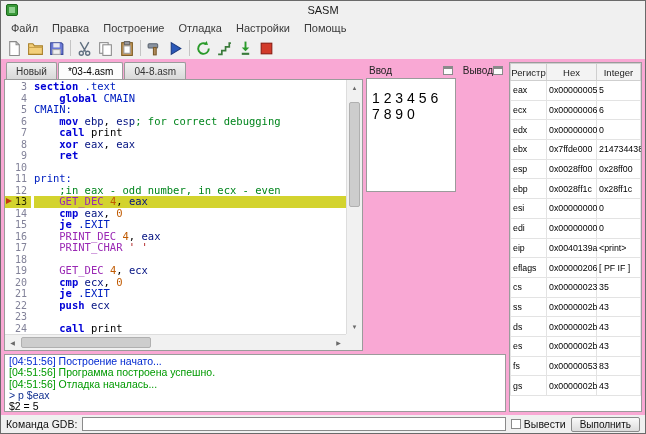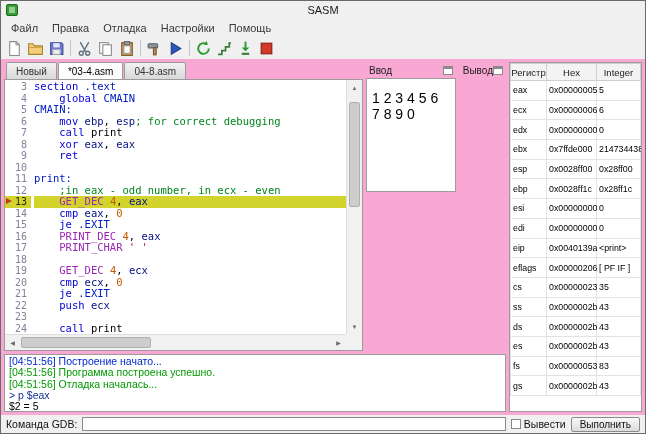--- a/index.html
+++ b/index.html
@@ -43,21 +43,21 @@
   .gutter{width:26px;padding-top:1px;font-family:"DejaVu Sans Mono",monospace;font-size:10px;
     color:#828299;text-align:right;background:#fff}
   .gutter .ln{height:11.5px;line-height:11.5px;padding-right:4px;position:relative}
   .gutter .ln.cur{background:#d3d32e;color:#2a2a00}
   .dbg-arrow{position:absolute;left:1px;top:2.2px;width:0;height:0;
     border-left:6px solid #c23a10;border-top:3.5px solid transparent;border-bottom:3.5px solid transparent}
   .code{flex:1;padding:1px 0 0 3px;font-family:"DejaVu Sans Mono",monospace;font-size:10.5px;
     line-height:11.5px;white-space:pre;color:#000;overflow:hidden}
   .cl{height:11.5px}
   .cl.cur{background:#d3d32e}
-  .tk-kw{color:#0000d6;font-weight:normal}
+  .tk-kw{color:#0000d6;font-weight:bold}
   .tk-reg{color:#001080}
   .tk-num{color:#c05a00}
   .tk-com{color:#00851c}
   .tk-mac{color:#9a28b4}
   .tk-lbl{color:#0020c0}
   .tk-str{color:#b02020}
   .tk-pl{color:#000}
 
   
   .vscroll{position:absolute;top:0;right:0;bottom:16px;width:16px;background:#f1f1f1;border-left:1px solid #ddd}
@@ -110,20 +110,21 @@
 <div class="window">
 
   <div class="titlebar">
     <div class="app-icon"></div>
     <div class="title-text">SASM</div>
   </div>
 
   <div class="menubar">
       <div class="menu-item">Файл</div>
       <div class="menu-item">Правка</div>
+      <div class="menu-item">Построение</div>
       <div class="menu-item">Отладка</div>
       <div class="menu-item">Настройки</div>
       <div class="menu-item">Помощь</div>
     </div>
 
   <div class="toolbar">
       <div class="tbtn">
         <span>
           <svg width="17" height="17" viewBox="0 0 16 16">
             <path d="M3.5 1.5h6l3 3v10h-9z" fill="#fff" stroke="#8a8a8a"></path>

